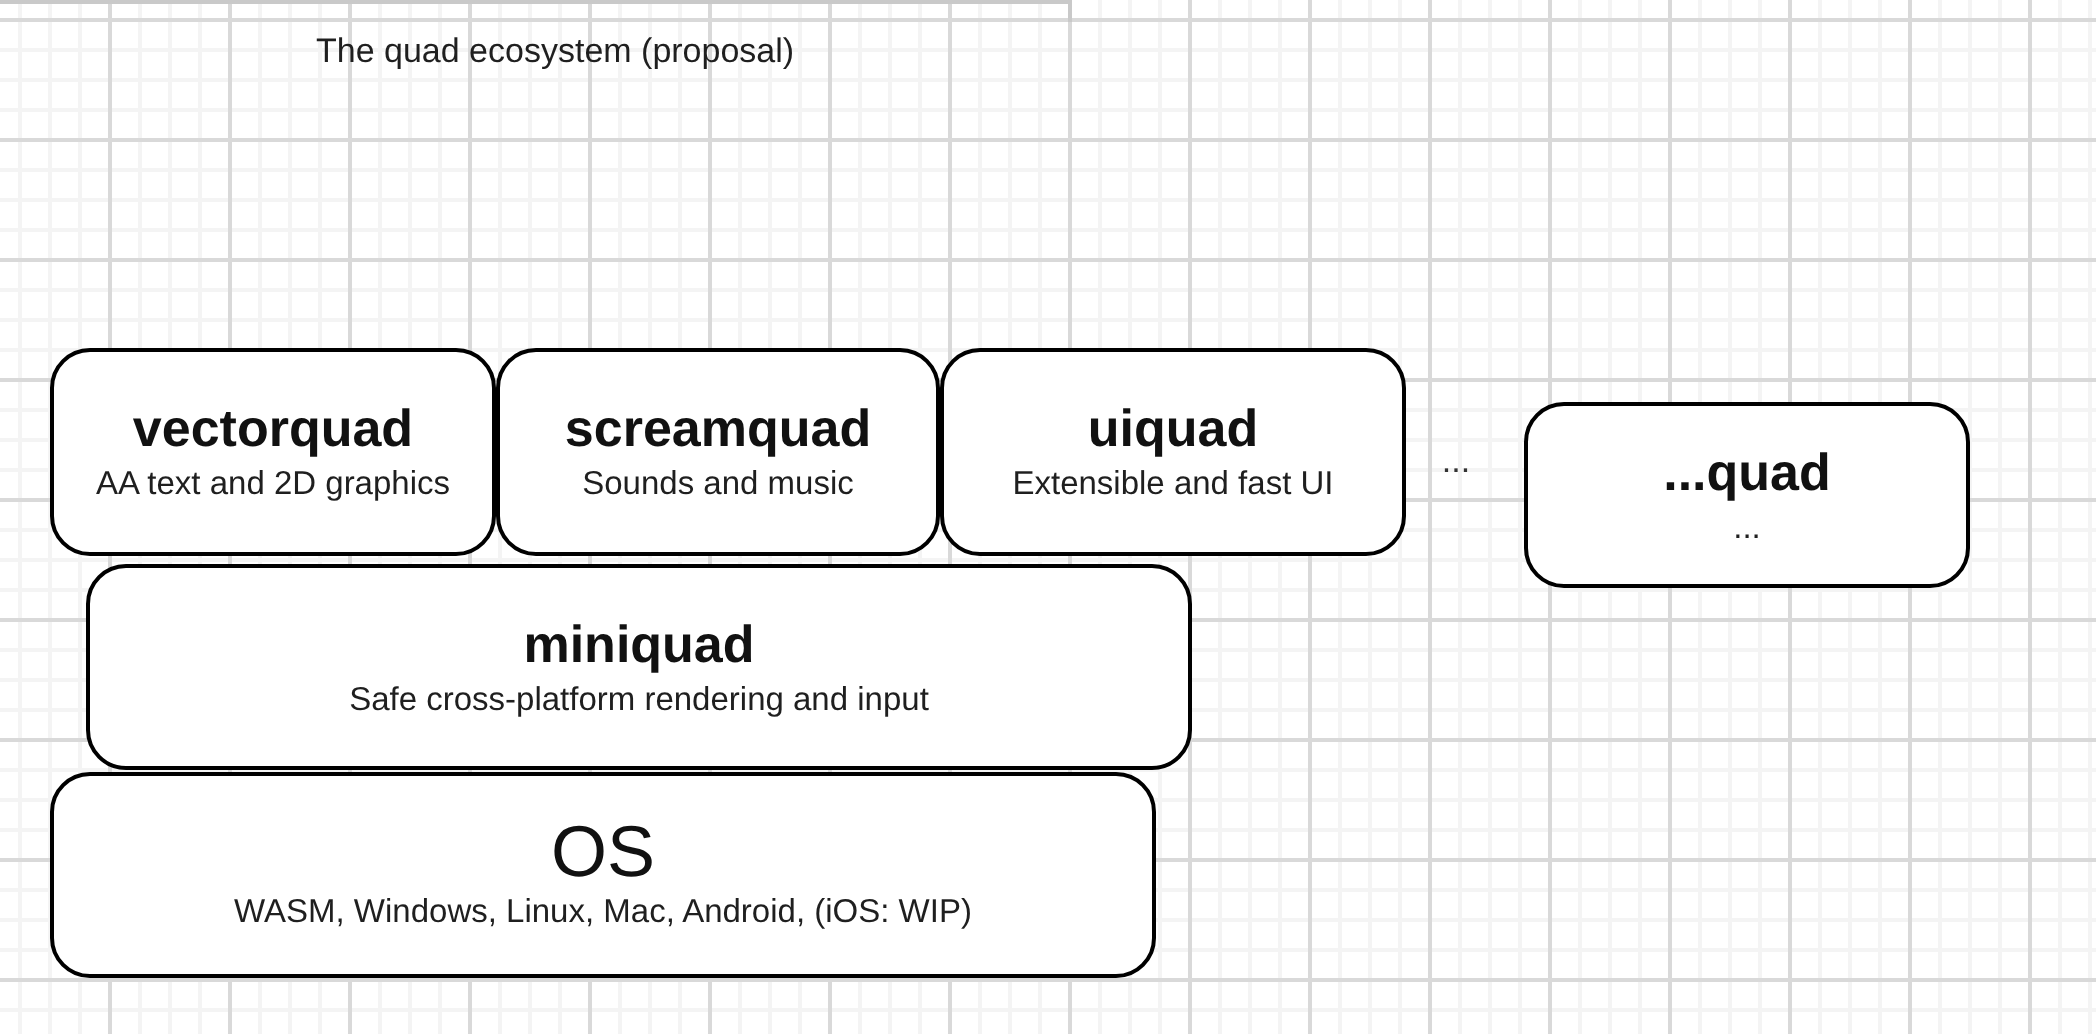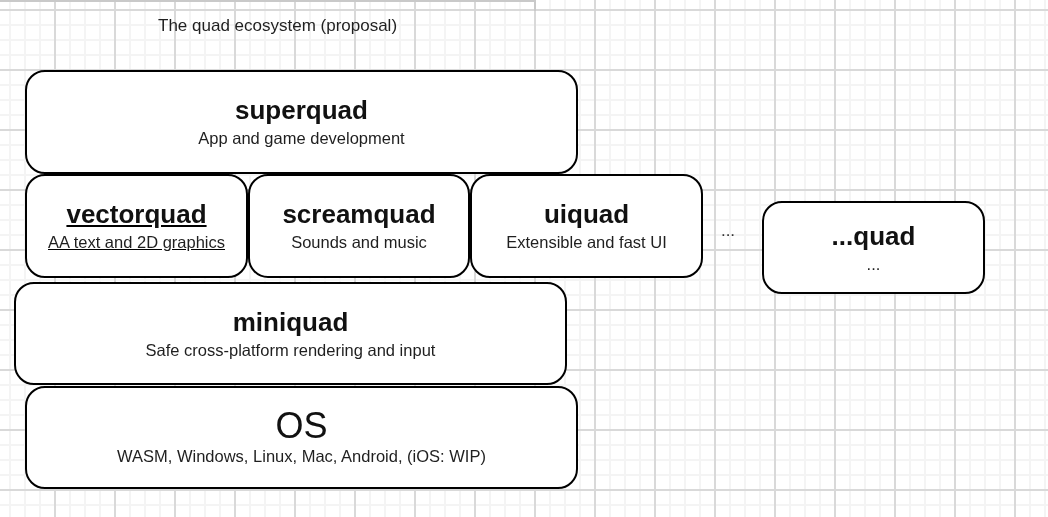--- a/index.html
+++ b/index.html
@@ -78,25 +78,25 @@
   }
 
   .box-subtitle {
     font-size: 16.5px;
     line-height: 21px;
     color: #1f1f1f;
     white-space: nowrap;
   }
 
   #box-superquad  { left: 25px;  top: 70px;  width: 553px; height: 104px; }
-  #box-vectorquad { left: 25px;  top: 174px; width: 223px; height: 104px; text-decoration: underline; }
+  #box-vectorquad { left: 25px;  top: 174px; width: 223px; height: 104px; }
   #box-screamquad { left: 248px; top: 174px; width: 222px; height: 104px; }
   #box-uiquad     { left: 470px; top: 174px; width: 233px; height: 104px; }
   #box-etcquad    { left: 762px; top: 178px; width: 223px; height: 93px; margin-top: 23px;  }
-  #box-miniquad   { left: 14px;  top: 282px; width: 553px; height: 103px; }
+  #box-miniquad   { left: 43px;  top: 282px; width: 553px; height: 103px; }
   #box-os         { left: 25px;  top: 386px; width: 553px; height: 103px; }
 
   .row-separator {
     position: absolute;
     left: 712px;
     top: 221px;
     width: 32px;
     text-align: center;
     font-size: 17px;
     line-height: 20px;
@@ -106,24 +106,20 @@
 </head>
 <body>
 
 <div class="canvas">
 
   <div class="page-edge-h"></div>
   <div class="page-edge-v"></div>
 
   <div class="canvas-title">The quad ecosystem (proposal)</div>
 
-  <div class="box" id="box-superquad">
-    <div class="box-title">superquad</div>
-    <div class="box-subtitle">App and game development</div>
-  </div>
 
   <div class="box" id="box-vectorquad">
     <div class="box-title">vectorquad</div>
     <div class="box-subtitle">AA text and 2D graphics</div>
   </div>
 
   <div class="box" id="box-uiquad">
     <div class="box-title">uiquad</div>
     <div class="box-subtitle">Extensible and fast UI</div>
   </div>

